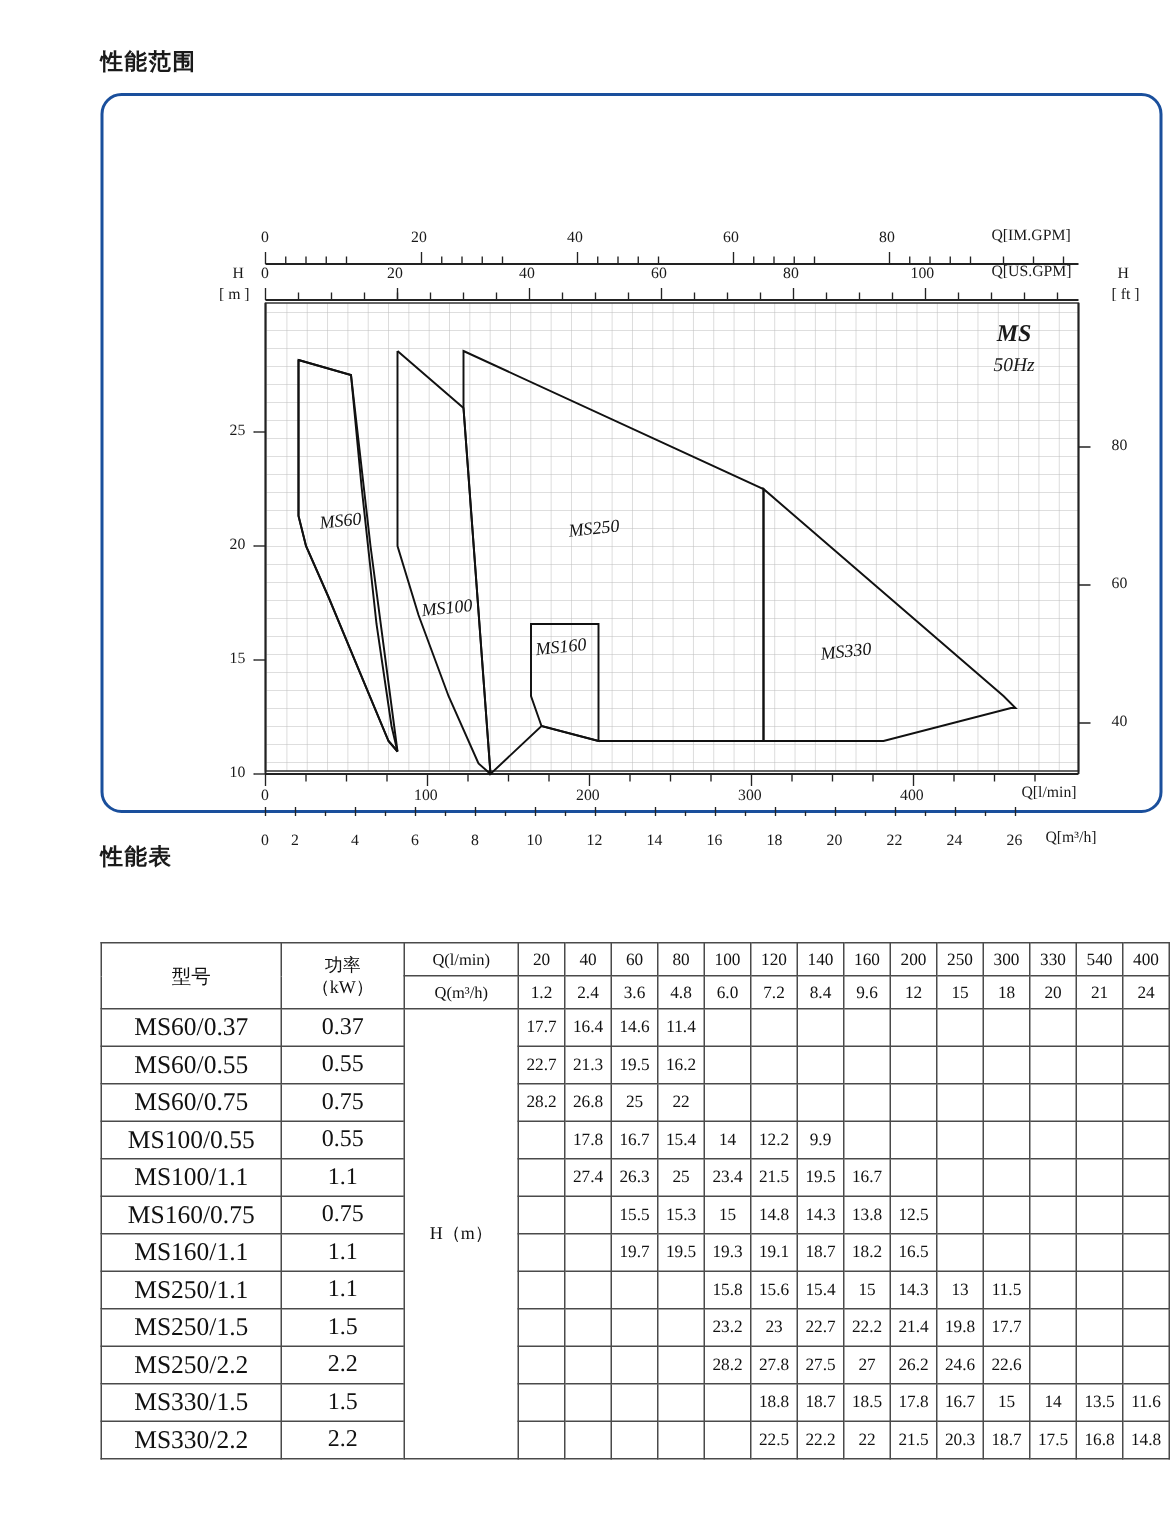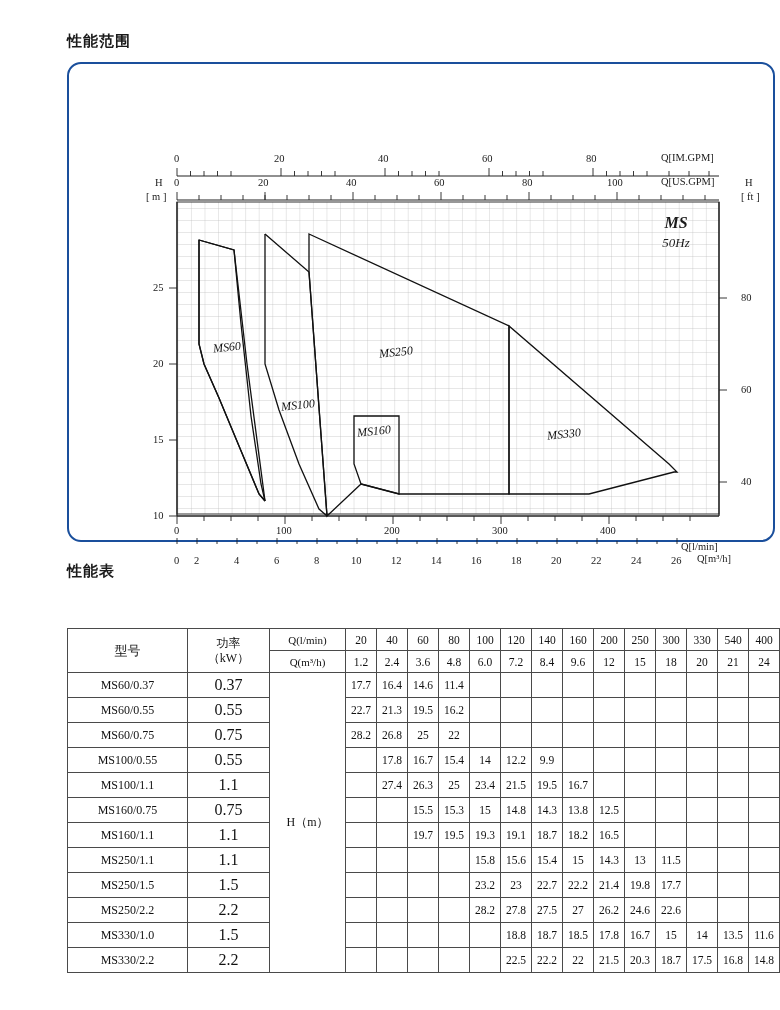--- a/index.html
+++ b/index.html
@@ -73,21 +73,21 @@
   }
   .perf-table td, .perf-table th {
     border: 1px solid #4a4a4a;
     text-align: center;
     vertical-align: middle;
     font-weight: normal;
     height: 25px;
     padding: 0 2px;
     color: #111;
   }
-  .col-model { width: 120px; font-size: 12px; }
+  .col-model { width: 120px; font-size: 17px; }
   .col-power { width: 82px; font-size: 16px; }
   .col-q     { width: 76px; font-size: 11px; }
   .col-val   { width: 31px; }
   .hdr-row td { height: 22px; }
   .hdr-model { font-size: 13px; }
   .hdr-power { font-size: 12px; line-height: 1.25; }
   .hm { font-size: 12px; }
 </style>
 </head>
 <body>
@@ -278,21 +278,21 @@
     <div class="unit-label" style="left:672px; top:127px;">[ ft ]</div>
     <div class="axlabel" style="left:672px; top:228px;">80</div>
     <div class="axlabel" style="left:672px; top:320px;">60</div>
     <div class="axlabel" style="left:672px; top:412px;">40</div>
 
     <div class="axlabel" style="left:105px; top:461px;">0</div>
     <div class="axlabel" style="left:207px; top:461px;">100</div>
     <div class="axlabel" style="left:315px; top:461px;">200</div>
     <div class="axlabel" style="left:423px; top:461px;">300</div>
     <div class="axlabel" style="left:531px; top:461px;">400</div>
-    <div class="unit-label" style="left:612px; top:477px;">Q[l/min]</div>
+    <div class="unit-label" style="left:612px; top:459px;">Q[l/min]</div>
 
     <div class="axlabel" style="left:105px; top:491px;">0</div>
     <div class="axlabel" style="left:125px; top:491px;">2</div>
     <div class="axlabel" style="left:165px; top:491px;">4</div>
     <div class="axlabel" style="left:205px; top:491px;">6</div>
     <div class="axlabel" style="left:245px; top:491px;">8</div>
     <div class="axlabel" style="left:282px; top:491px;">10</div>
     <div class="axlabel" style="left:322px; top:491px;">12</div>
     <div class="axlabel" style="left:362px; top:491px;">14</div>
     <div class="axlabel" style="left:402px; top:491px;">16</div>
@@ -546,21 +546,21 @@
         <td class="col-val">27</td>
         <td class="col-val">26.2</td>
         <td class="col-val">24.6</td>
         <td class="col-val">22.6</td>
         <td class="col-val"></td>
         <td class="col-val"></td>
         <td class="col-val"></td>
         <td class="col-val"></td>
       </tr>
       <tr>
-        <td class="col-model">MS330/1.0</td>
+        <td class="col-model">MS330/1.5</td>
         <td class="col-power">1.5</td>
         <td class="col-val"></td>
         <td class="col-val"></td>
         <td class="col-val"></td>
         <td class="col-val"></td>
         <td class="col-val"></td>
         <td class="col-val">18.8</td>
         <td class="col-val">18.7</td>
         <td class="col-val">18.5</td>
         <td class="col-val">17.8</td>

